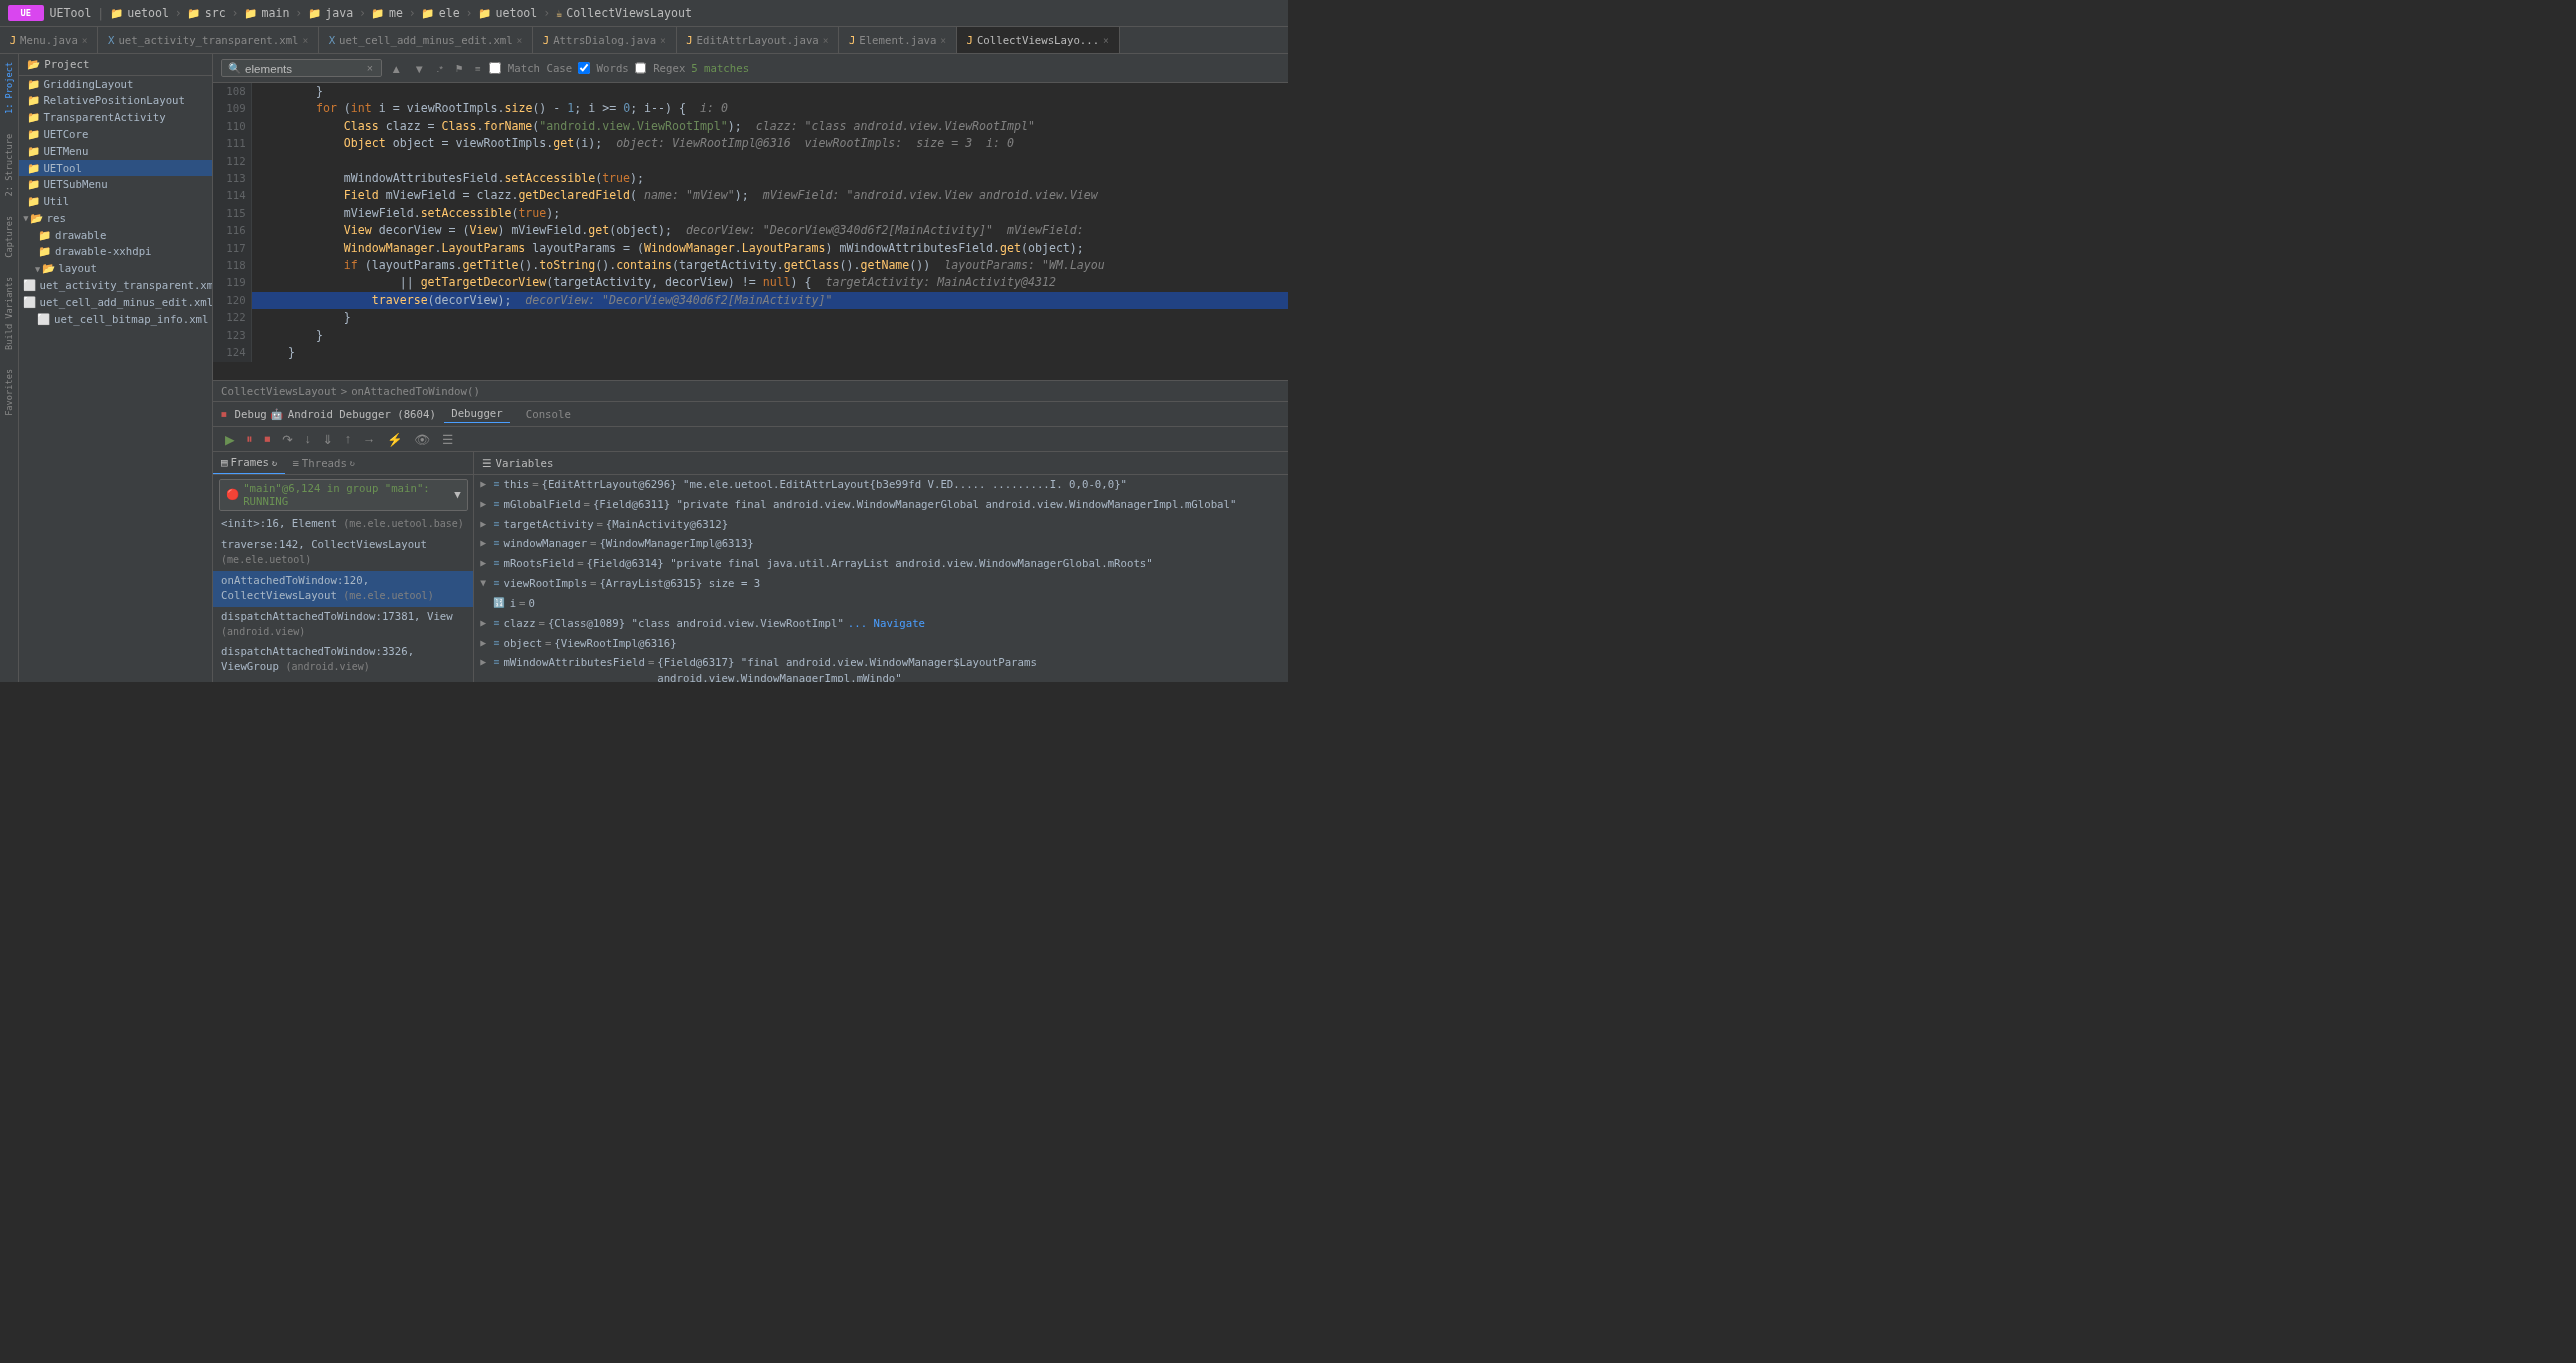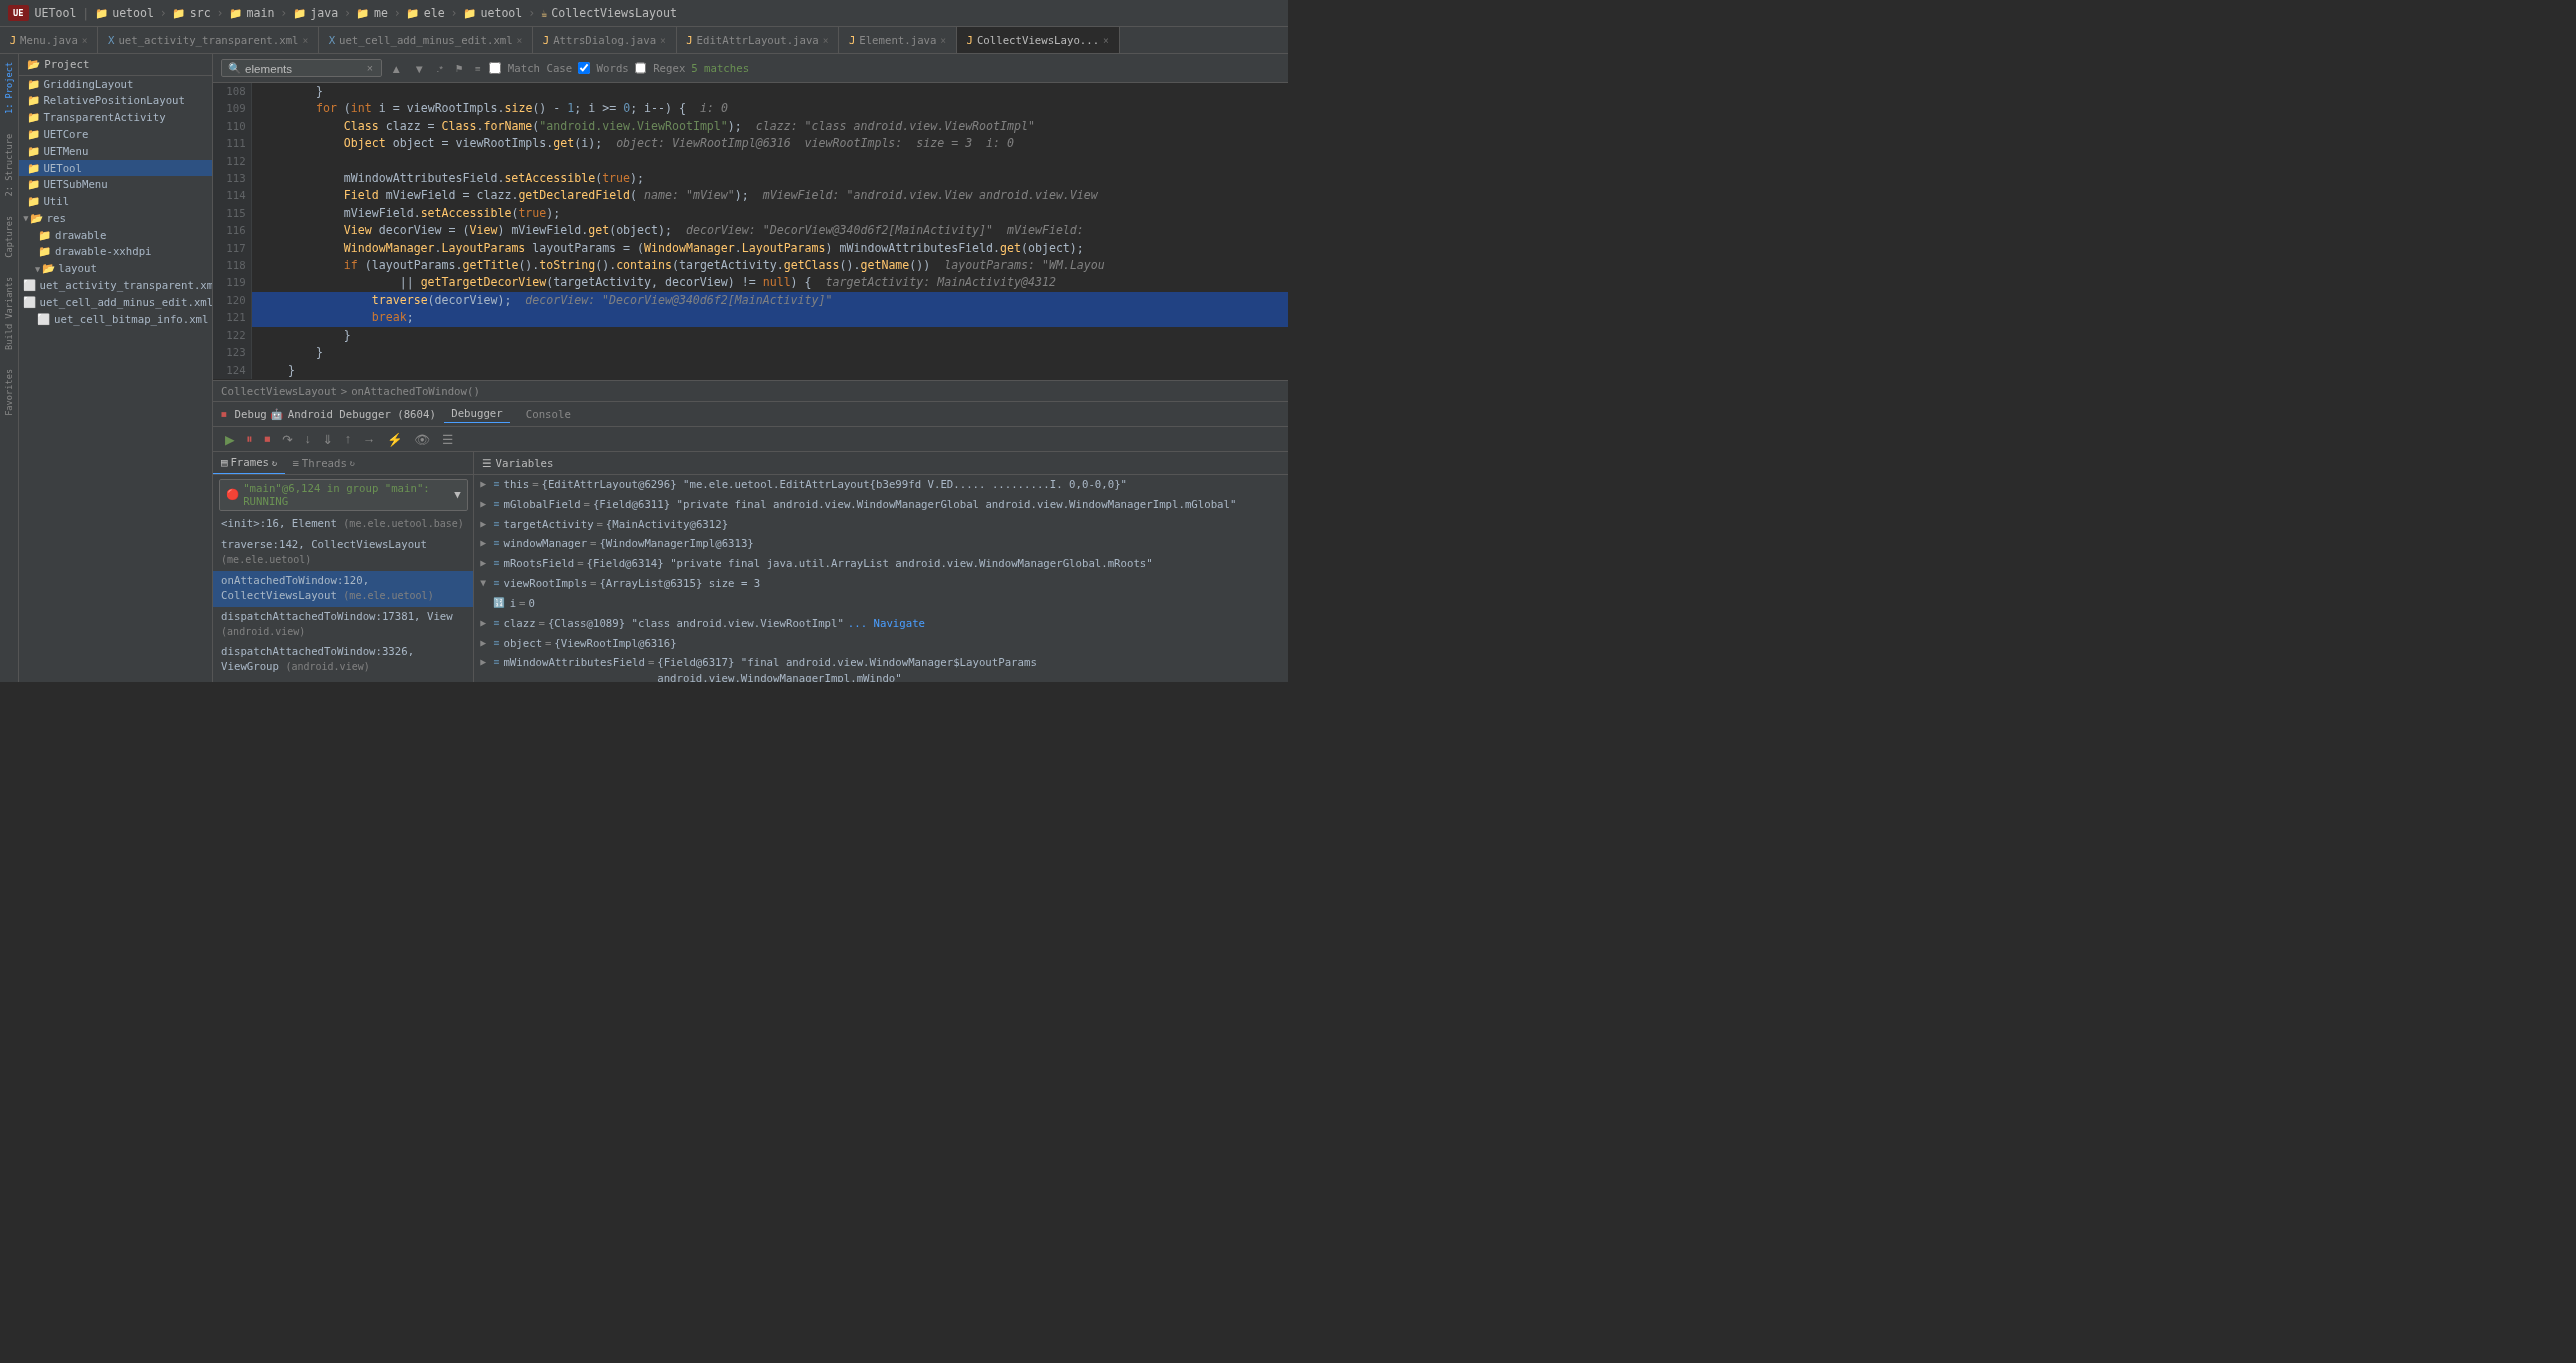--- a/index.html
+++ b/index.html
@@ -17,22 +17,22 @@
     .title-bar {
       display: flex;
       align-items: center;
       background: #3c3f41;
       height: 27px;
       padding: 0 7.7px;
       gap: 5.8px;
       border-bottom: 1px solid #555;
     }
     .title-bar-logo {
-      width: 21px; height: 15.5px;
-      background: #7f1d1d;
+      width: 36px; height: 15.5px;
+      background: #d946ef;
       border-radius: 1.9px;
       display: flex; align-items: center; justify-content: center;
       color: white; font-size: 8.7px; font-weight: bold;
     }
     .title-bar-text {
       color: #bbbbbb;
       font-size: 11.6px;
     }
     .title-bar-sep { color: #666; }
     .breadcrumb-item {
@@ -671,24 +671,20 @@
         <span class="line-number">118</span>
         <span class="line-content">            <span class="kw">if</span> (<span class="var">layoutParams</span>.<span class="method">getTitle</span>().<span class="method">toString</span>().<span class="method">contains</span>(<span class="var">targetActivity</span>.<span class="method">getClass</span>().<span class="method">getName</span>())  <span class="comment">layoutParams: "WM.Layou</span></span>
       </div>
       <div class="code-line">
         <span class="line-number">119</span>
         <span class="line-content">                    || <span class="method">getTargetDecorView</span>(<span class="var">targetActivity</span>, <span class="var">decorView</span>) != <span class="kw">null</span>) {  <span class="comment">targetActivity: MainActivity@4312</span></span>
       </div>
       <div class="code-line highlighted">
         <span class="line-number">120</span>
         <span class="line-content">                <span class="method">traverse</span>(<span class="var">decorView</span>);  <span class="comment">decorView: "DecorView@340d6f2[MainActivity]"</span></span>
-      </div>
-      <div class="code-line highlighted">
-        <span class="line-number">121</span>
-        <span class="line-content">                <span class="kw">break</span>;</span>
       </div>
       <div class="code-line">
         <span class="line-number">122</span>
         <span class="line-content">            }</span>
       </div>
       <div class="code-line">
         <span class="line-number">123</span>
         <span class="line-content">        }</span>
       </div>
       <div class="code-line">

